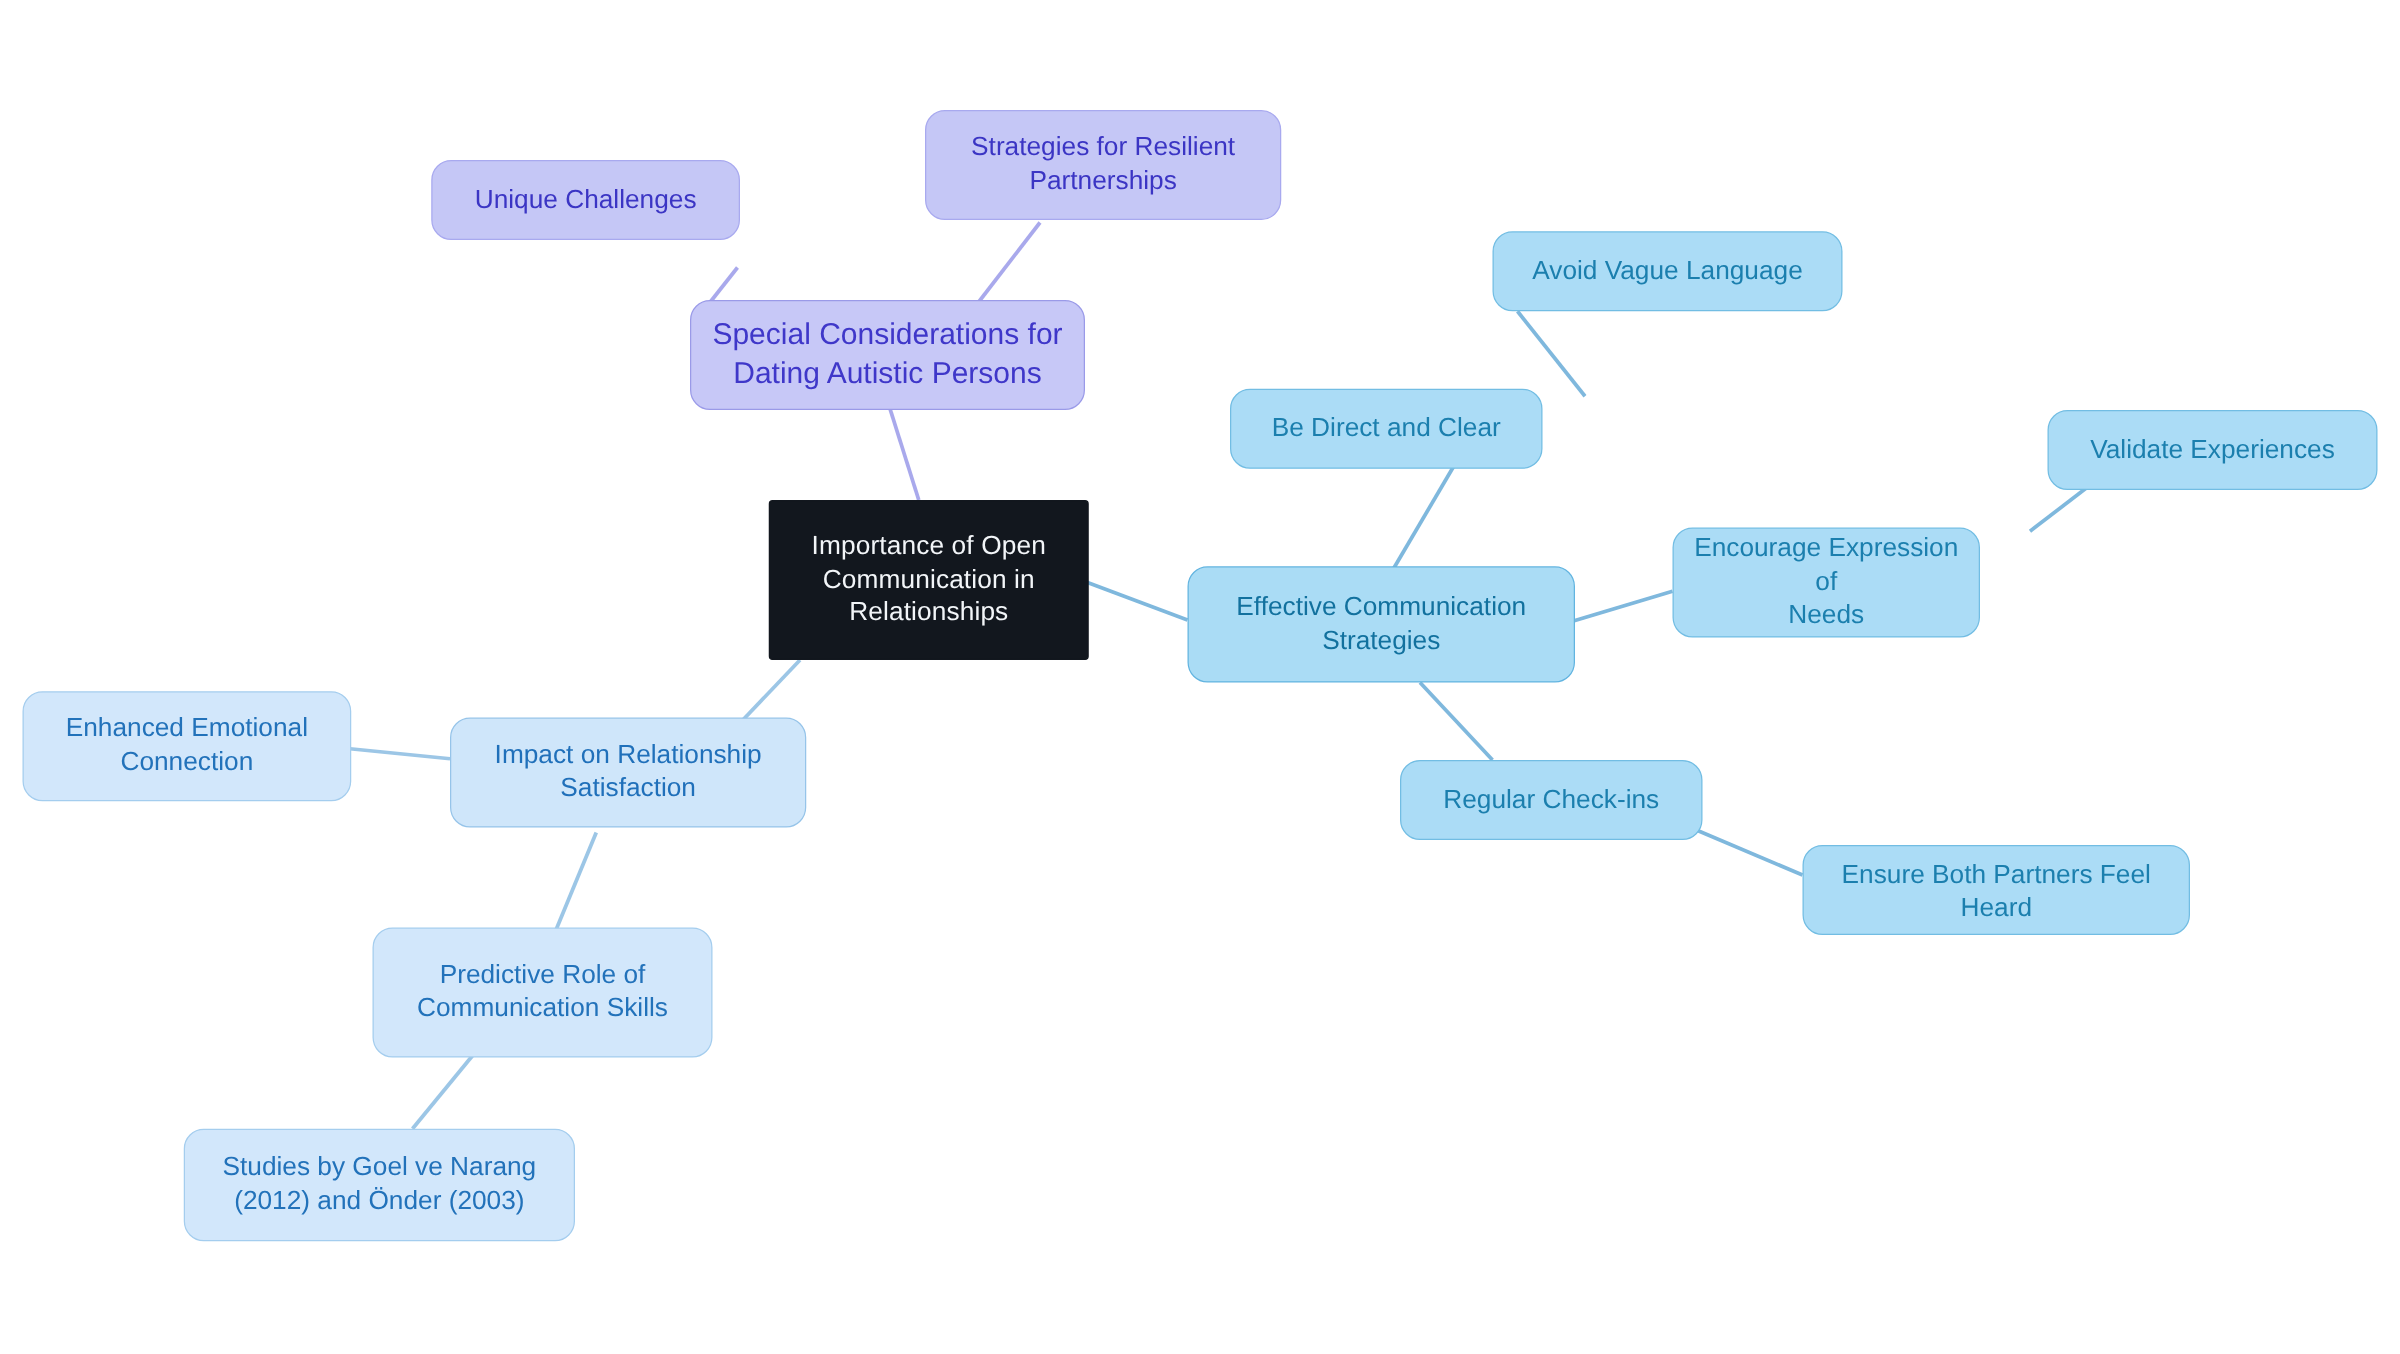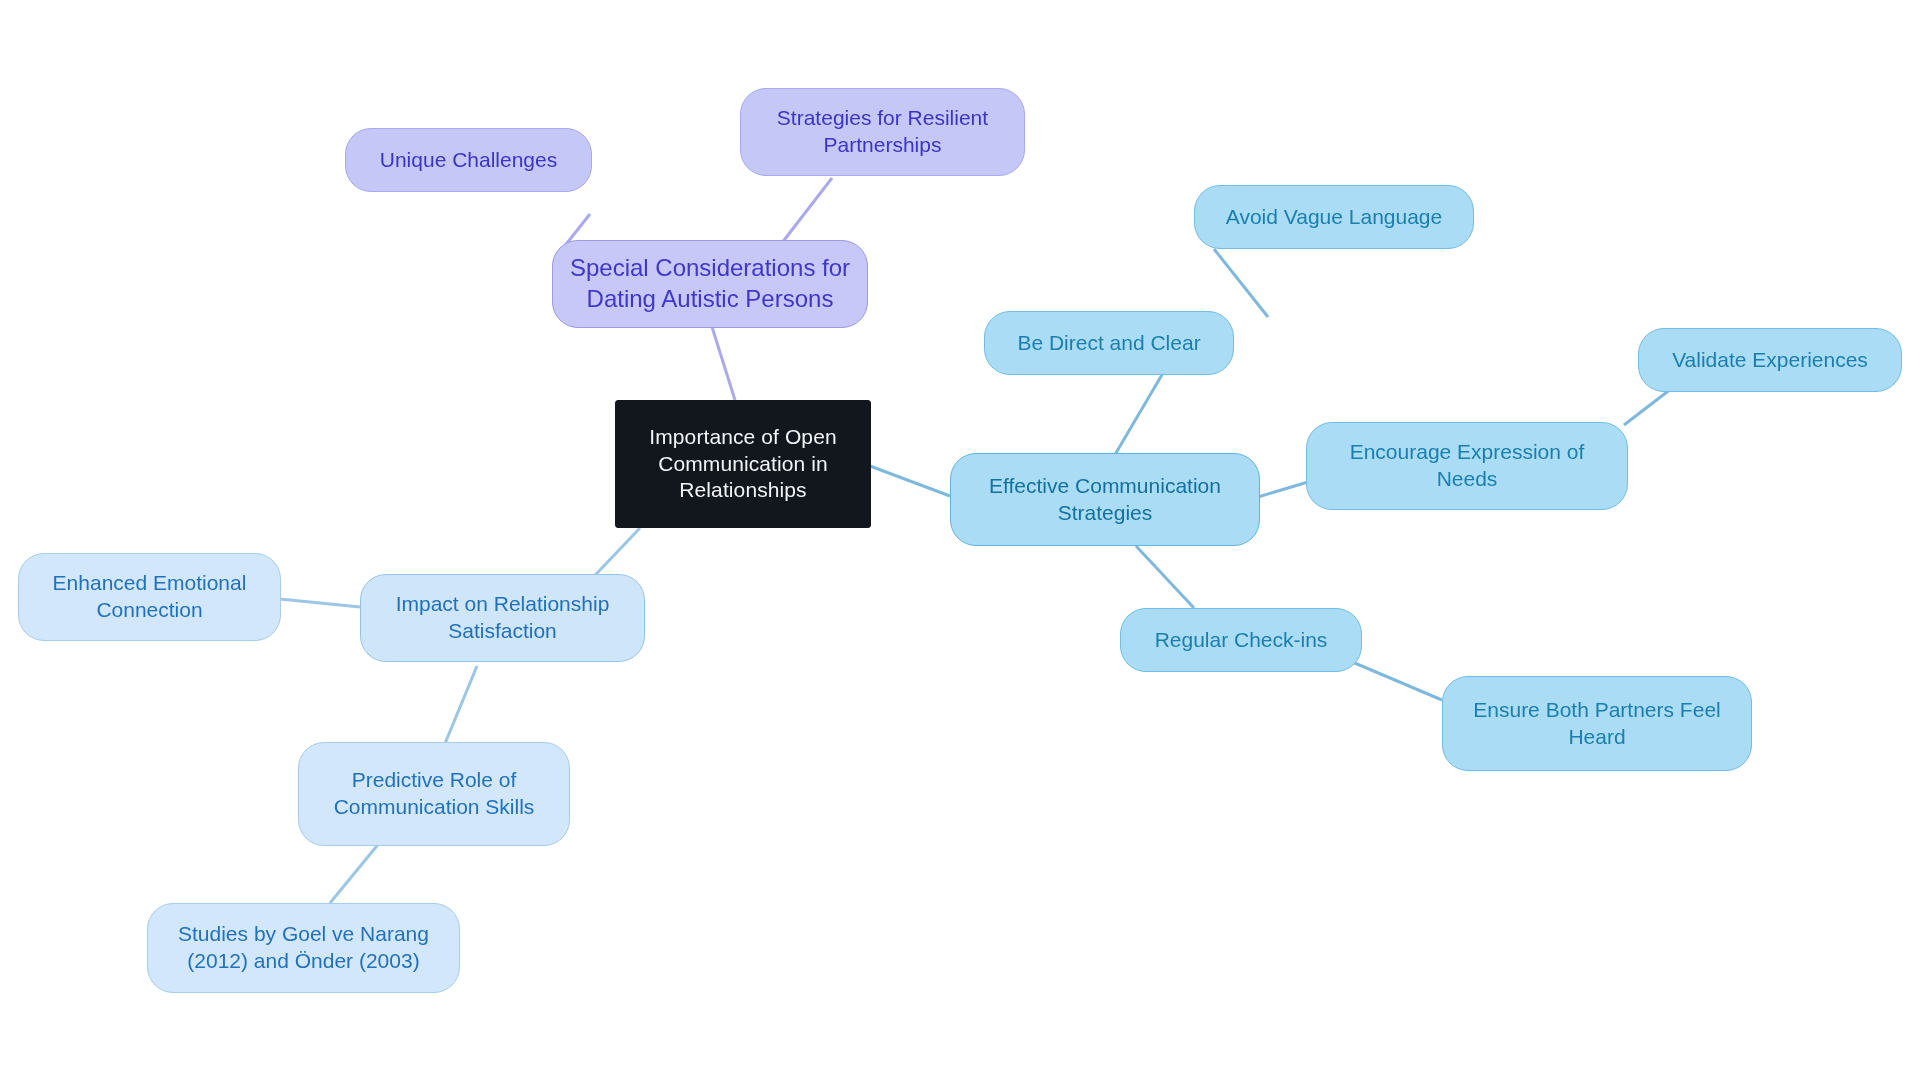--- a/index.html
+++ b/index.html
@@ -25,21 +25,21 @@
     height: 1083px;
     pointer-events: none;
   }
   .node {
     position: absolute;
     box-sizing: border-box;
     display: flex;
     align-items: center;
     justify-content: center;
     text-align: center;
-    border-radius: 26px;
+    border-radius: 16px;
     border-style: solid;
     border-width: 1.5px;
     line-height: 1.28;
     white-space: pre-line;
     padding: 6px 14px;
   }
   .node.root {
     background: #12171e;
     border-color: #12171e;
     color: #f2f5f8;
@@ -146,34 +146,34 @@
   </div>
 
   <div class="node blue-sub" style="left:984px; top:311px; width:250px; height:64px;">
     <span>Be Direct and Clear</span>
   </div>
 
   <div class="node blue-sub" style="left:1194px; top:185px; width:280px; height:64px;">
     <span>Avoid Vague Language</span>
   </div>
 
-  <div class="node blue-sub" style="left:1306px; top:422px; width:322px; height:88px;">
+  <div class="node blue-sub" style="left:1338px; top:422px; width:246px; height:88px;">
     <span>Encourage Expression of
 Needs</span>
   </div>
 
   <div class="node blue-sub" style="left:1638px; top:328px; width:264px; height:64px;">
     <span>Validate Experiences</span>
   </div>
 
   <div class="node blue-sub" style="left:1120px; top:608px; width:242px; height:64px;">
     <span>Regular Check-ins</span>
   </div>
 
-  <div class="node blue-sub" style="left:1442px; top:676px; width:310px; height:95px;">
+  <div class="node blue-sub" style="left:1442px; top:676px; width:310px; height:72px;align-items:flex-end;">
     <span>Ensure Both Partners Feel
 Heard</span>
   </div>
 
   <div class="node pale-main" style="left:360px; top:574px; width:285px; height:88px;">
     <span>Impact on Relationship
 Satisfaction</span>
   </div>
 
   <div class="node pale-sub" style="left:18px; top:553px; width:263px; height:88px;">

